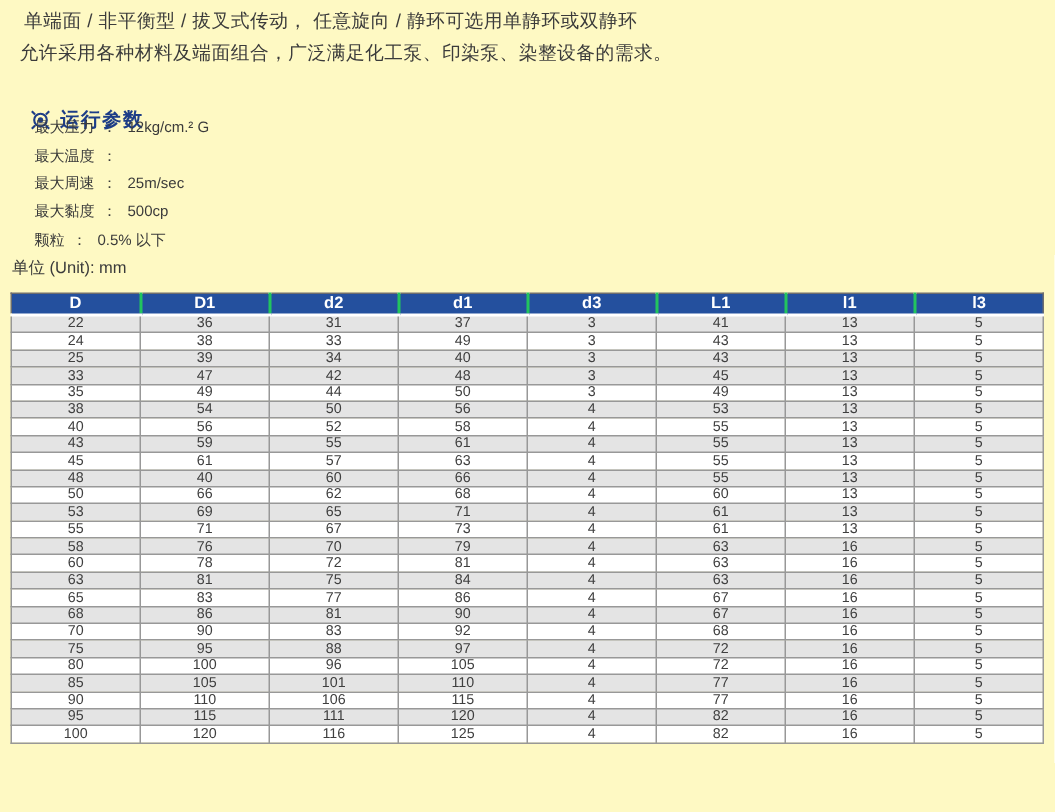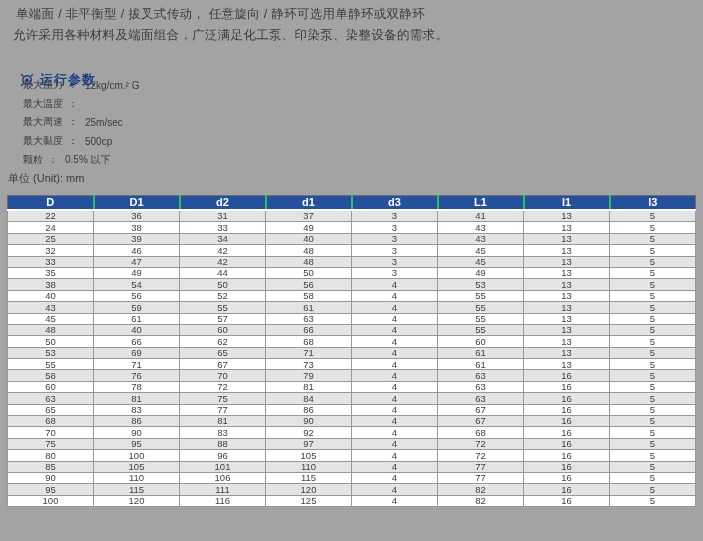--- a/index.html
+++ b/index.html
@@ -1,17 +1,17 @@
 <!DOCTYPE html>
 <html><head>
 <meta charset="utf-8">
 <style>
   html, body { margin:0; padding:0; background:#ffffff; }
   .page {
-    position:relative; width:703px; height:541px; background:#a3a3a3;
+    position:relative; width:703px; height:541px; background:#fef9c3;
     font-family:"Liberation Sans","DejaVu Sans",sans-serif; overflow:hidden;
   }
   .intro-line { position:absolute; font-size:12.5px; color:#3b3b3b; white-space:nowrap; letter-spacing:0.3px; }
   .intro-line.l1 { top:6px; left:16px; }
   .intro-line.l2 { top:27px; left:13px;text-align:right; }
 
   .section-header { position:absolute; top:71px; left:20px; display:flex; align-items:center; gap:6px; }
   .section-title { font-size:13px; font-weight:bold; color:#1d3d87; letter-spacing:1px; }
   .icon-wrap { display:inline-flex; width:14px; height:14px; }
 
@@ -127,30 +127,20 @@
         <tr class="alt">
           <td>25</td>
           <td>39</td>
           <td>34</td>
           <td>40</td>
           <td>3</td>
           <td>43</td>
           <td>13</td>
           <td>5</td>
         </tr>
-        <tr>
-          <td>32</td>
-          <td>46</td>
-          <td>42</td>
-          <td>48</td>
-          <td>3</td>
-          <td>45</td>
-          <td>13</td>
-          <td>5</td>
-        </tr>
         <tr class="alt">
           <td>33</td>
           <td>47</td>
           <td>42</td>
           <td>48</td>
           <td>3</td>
           <td>45</td>
           <td>13</td>
           <td>5</td>
         </tr>

